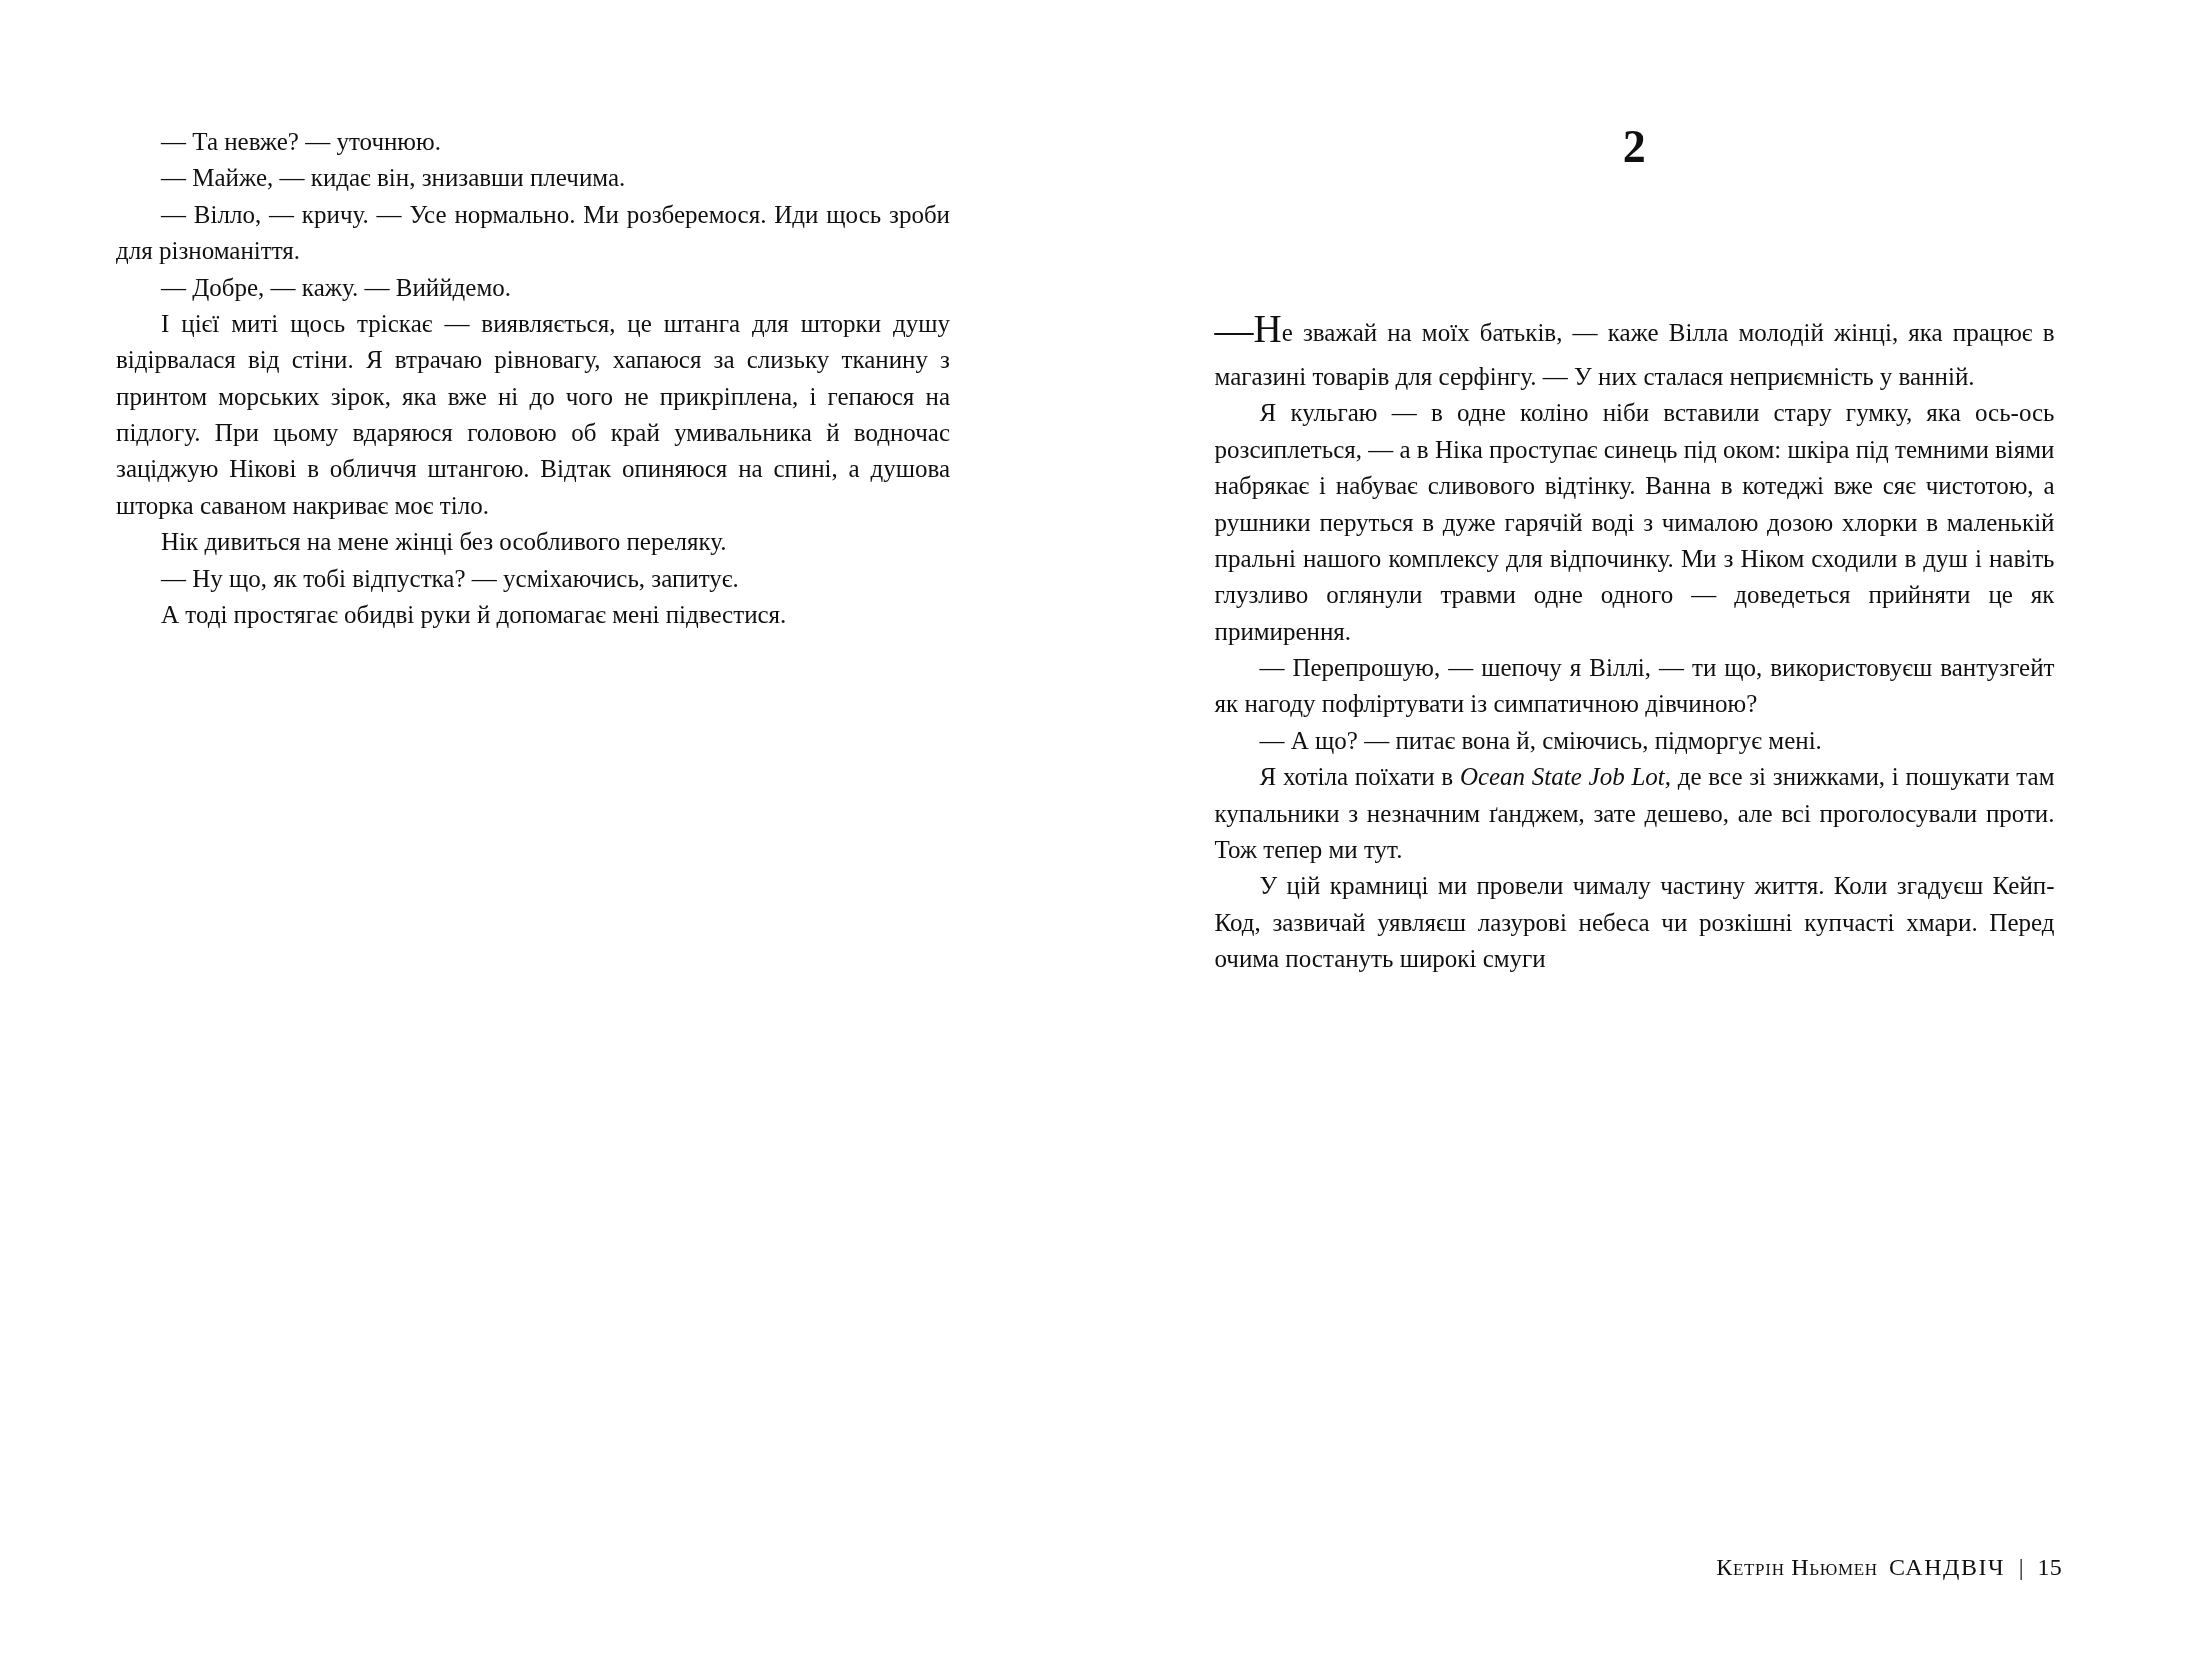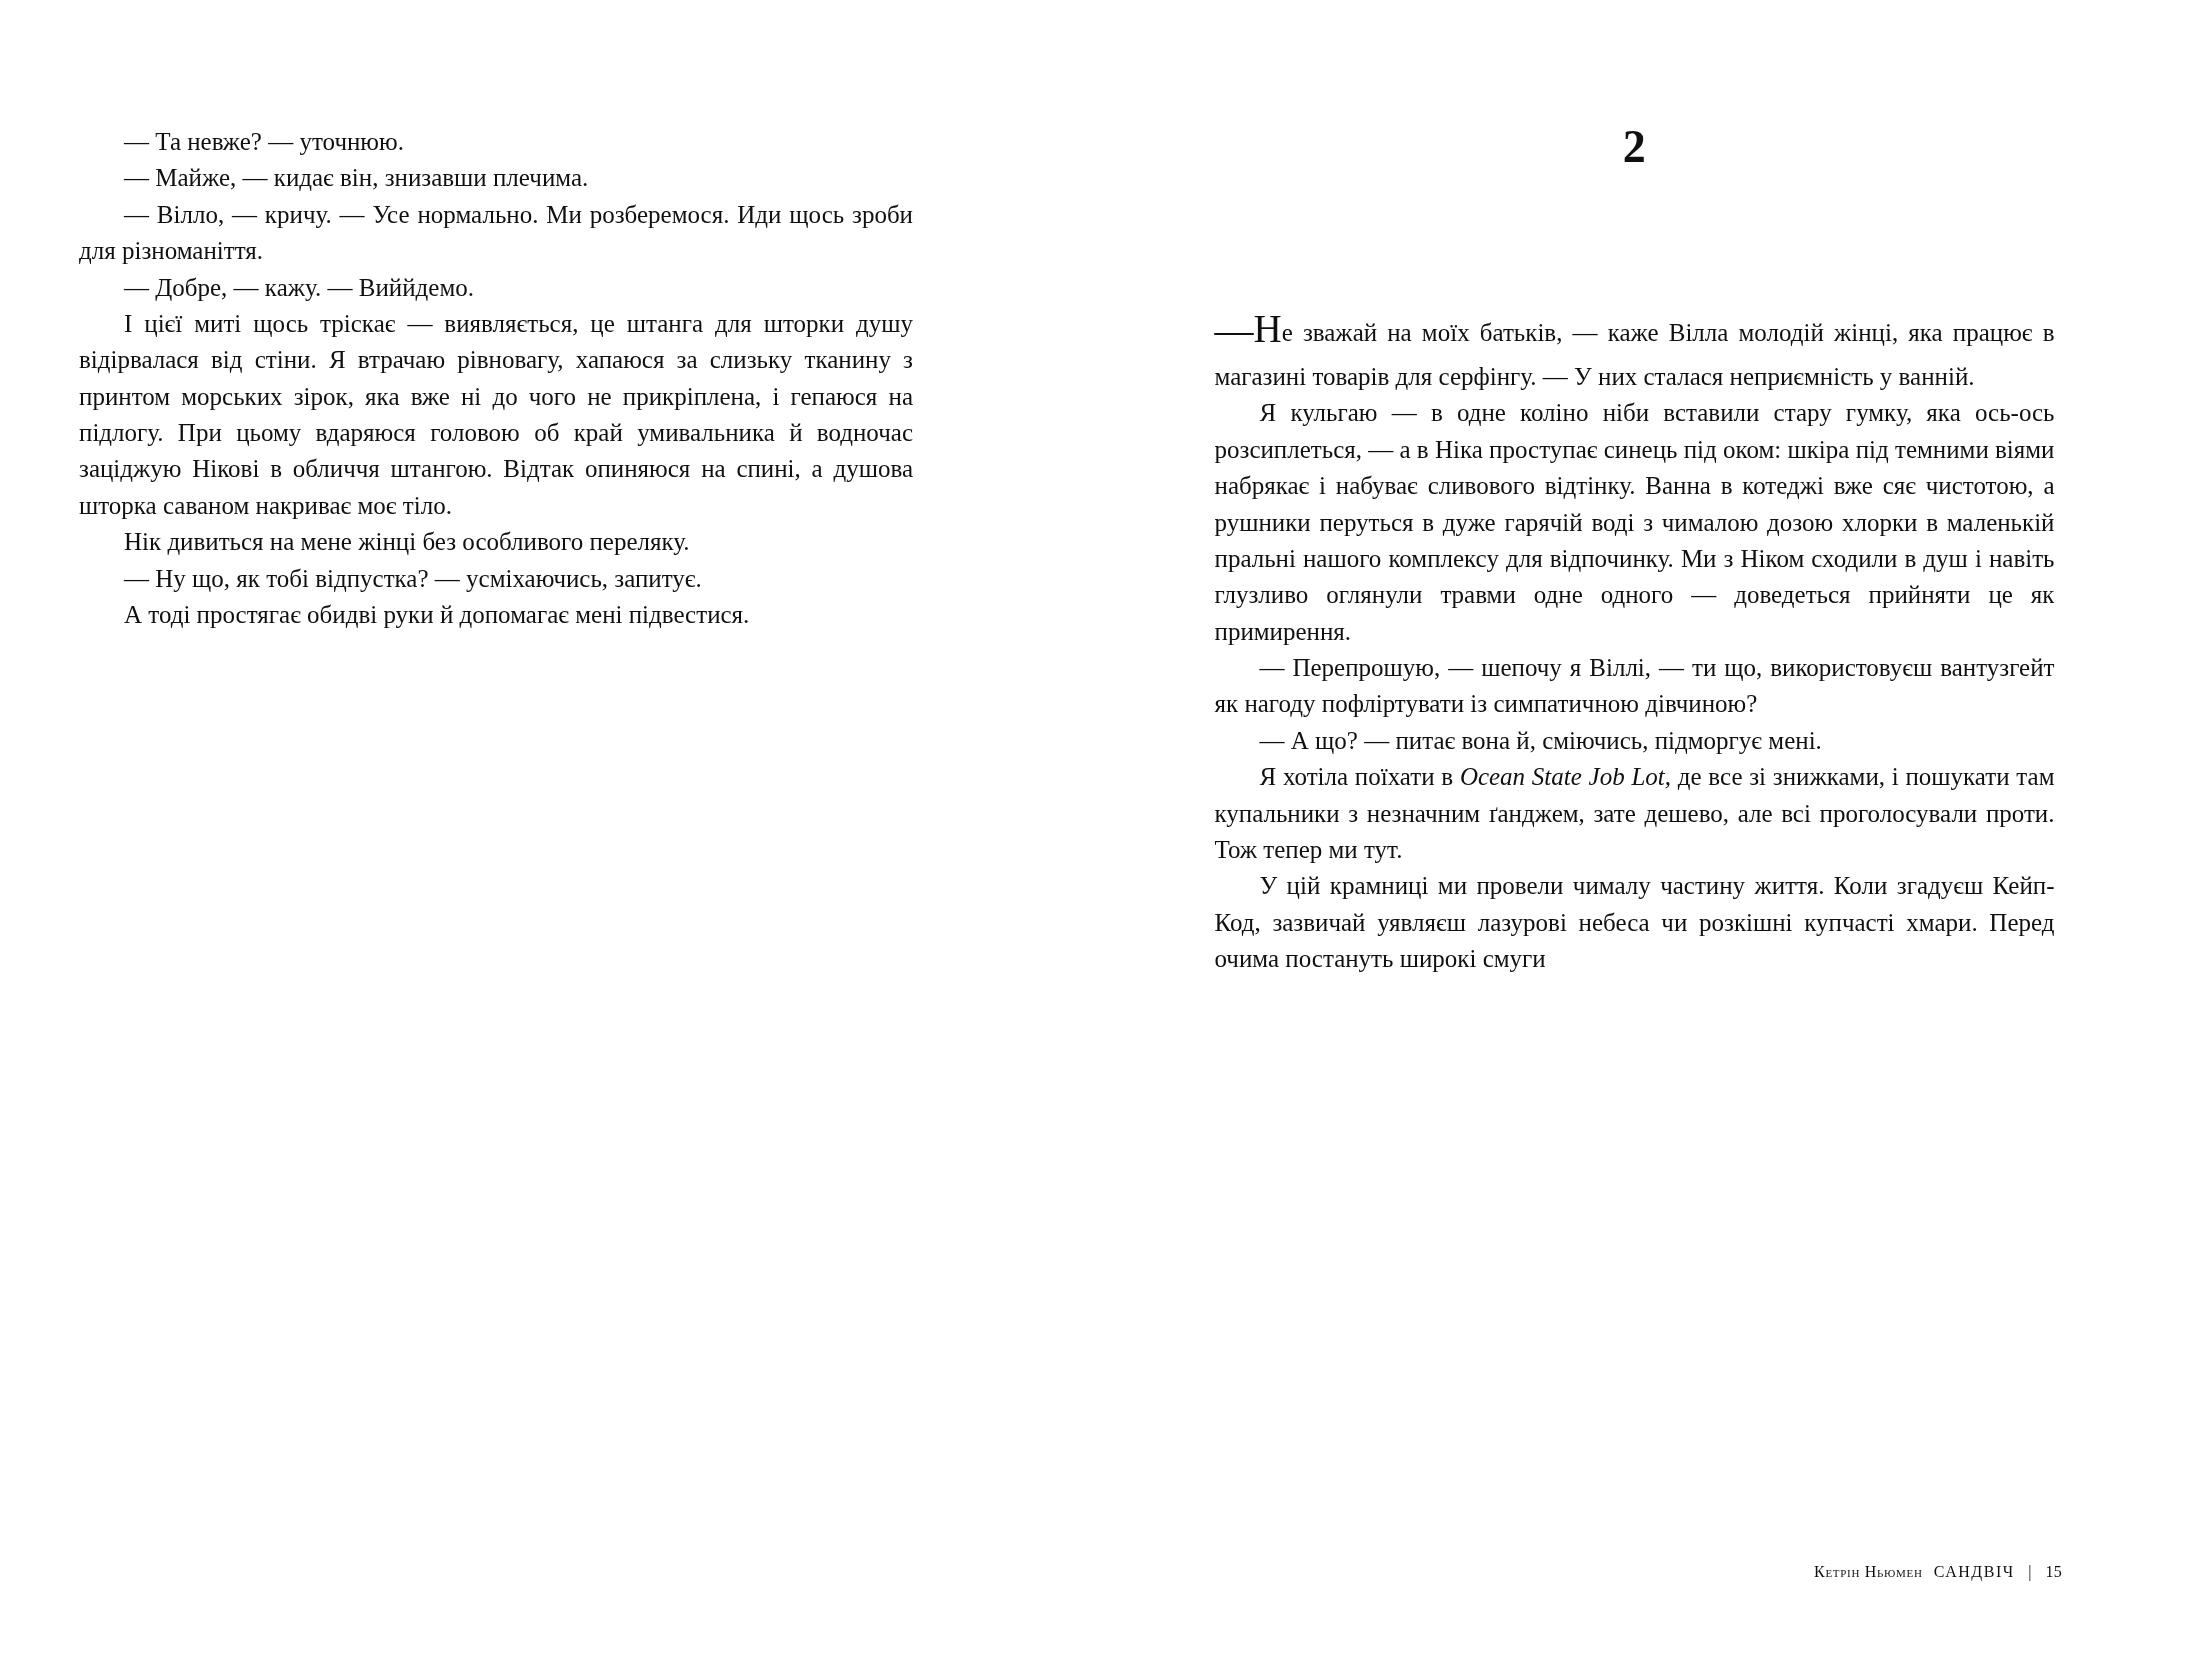--- a/index.html
+++ b/index.html
@@ -25,21 +25,21 @@
 
   .page {
     position: relative;
     width: 50%;
     height: 100%;
     box-sizing: border-box;
   }
 
   
   .page-left {
-    padding: 124px 112px 75px 79px;
+    padding: 124px 112px 75px 116px;
   }
   .page-right {
     padding: 124px 143px 75px 112px;
   }
 
   .textblock {
     width: 834px;
     font-size: 25px;
     line-height: 1.455;
     text-align: justify;
@@ -84,21 +84,21 @@
   em, .italic {
     font-style: italic;
     font-family: Liberation Serif, serif;
   }
 
   
   .footer {
     position: absolute;
     right: 143px;
     bottom: 73px;
-    font-size: 16px;
+    font-size: 24px;
     letter-spacing: 0.2px;
     display: flex;
     align-items: baseline;
     gap: 11.2px;
     white-space: nowrap;
   }
   .footer .author {
     font-variant: small-caps;
     letter-spacing: 0.7px;
   }

